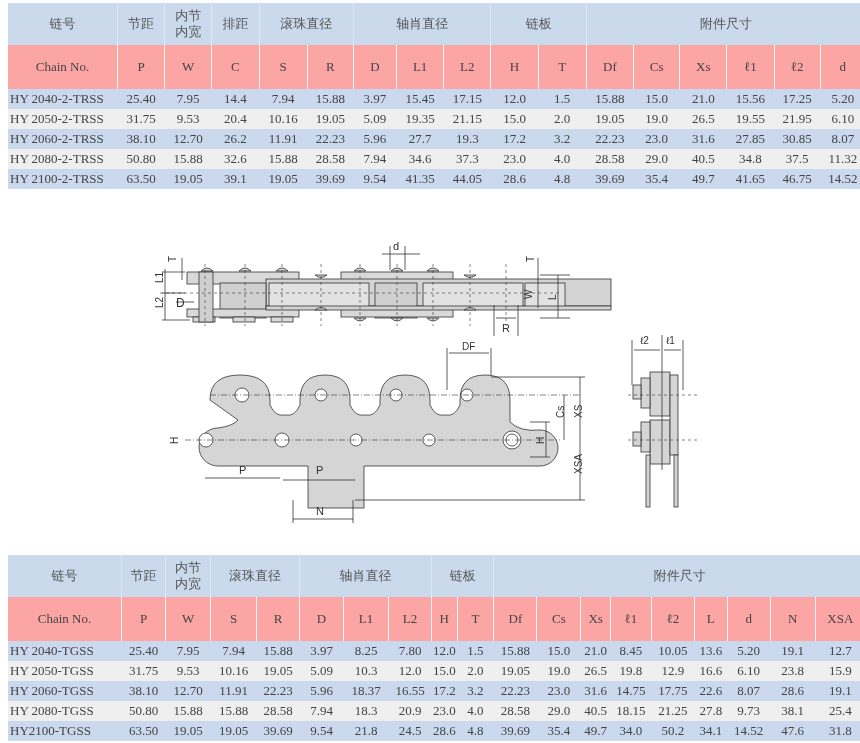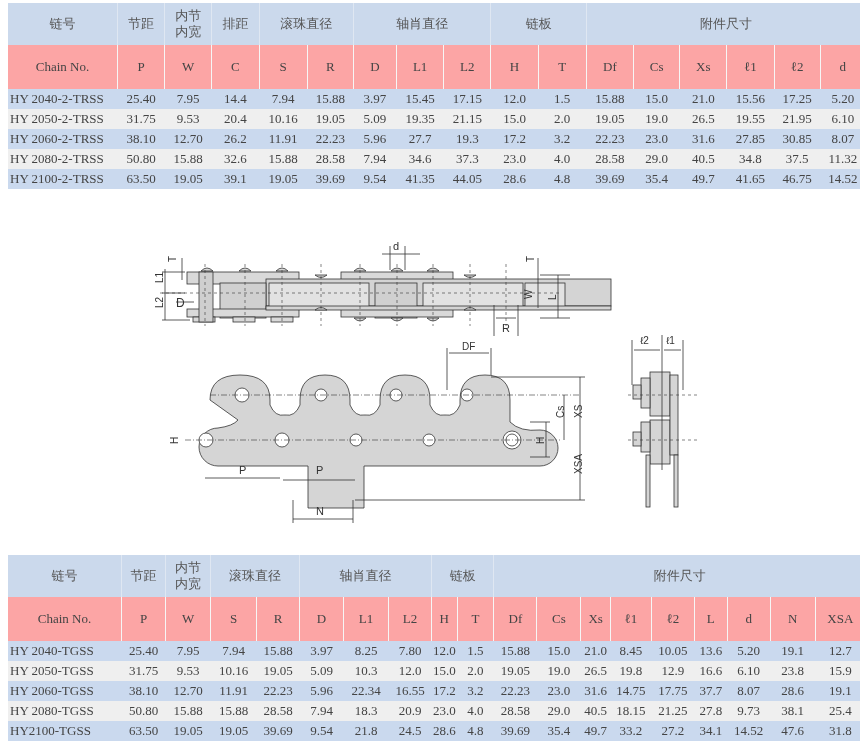--- a/index.html
+++ b/index.html
@@ -452,30 +452,30 @@
         <td>23.8</td>
         <td>15.9</td>
       </tr>
       <tr class="r odd">
         <td class="name">HY 2060-TGSS</td>
         <td>38.10</td>
         <td>12.70</td>
         <td>11.91</td>
         <td>22.23</td>
         <td>5.96</td>
-        <td>22.34</td>
+        <td>18.37</td>
         <td>16.55</td>
         <td>17.2</td>
         <td>3.2</td>
         <td>22.23</td>
         <td>23.0</td>
         <td>31.6</td>
         <td>14.75</td>
         <td>17.75</td>
-        <td>37.7</td>
+        <td>22.6</td>
         <td>8.07</td>
         <td>28.6</td>
         <td>19.1</td>
       </tr>
       <tr class="r even">
         <td class="name">HY 2080-TGSS</td>
         <td>50.80</td>
         <td>15.88</td>
         <td>15.88</td>
         <td>28.58</td>
@@ -501,21 +501,21 @@
         <td>19.05</td>
         <td>39.69</td>
         <td>9.54</td>
         <td>21.8</td>
         <td>24.5</td>
         <td>28.6</td>
         <td>4.8</td>
         <td>39.69</td>
         <td>35.4</td>
         <td>49.7</td>
-        <td>33.2</td>
-        <td>27.2</td>
+        <td>34.0</td>
+        <td>50.2</td>
         <td>34.1</td>
         <td>14.52</td>
         <td>47.6</td>
         <td>31.8</td>
       </tr>
     </tbody>
 </table>
 
 </body></html>

